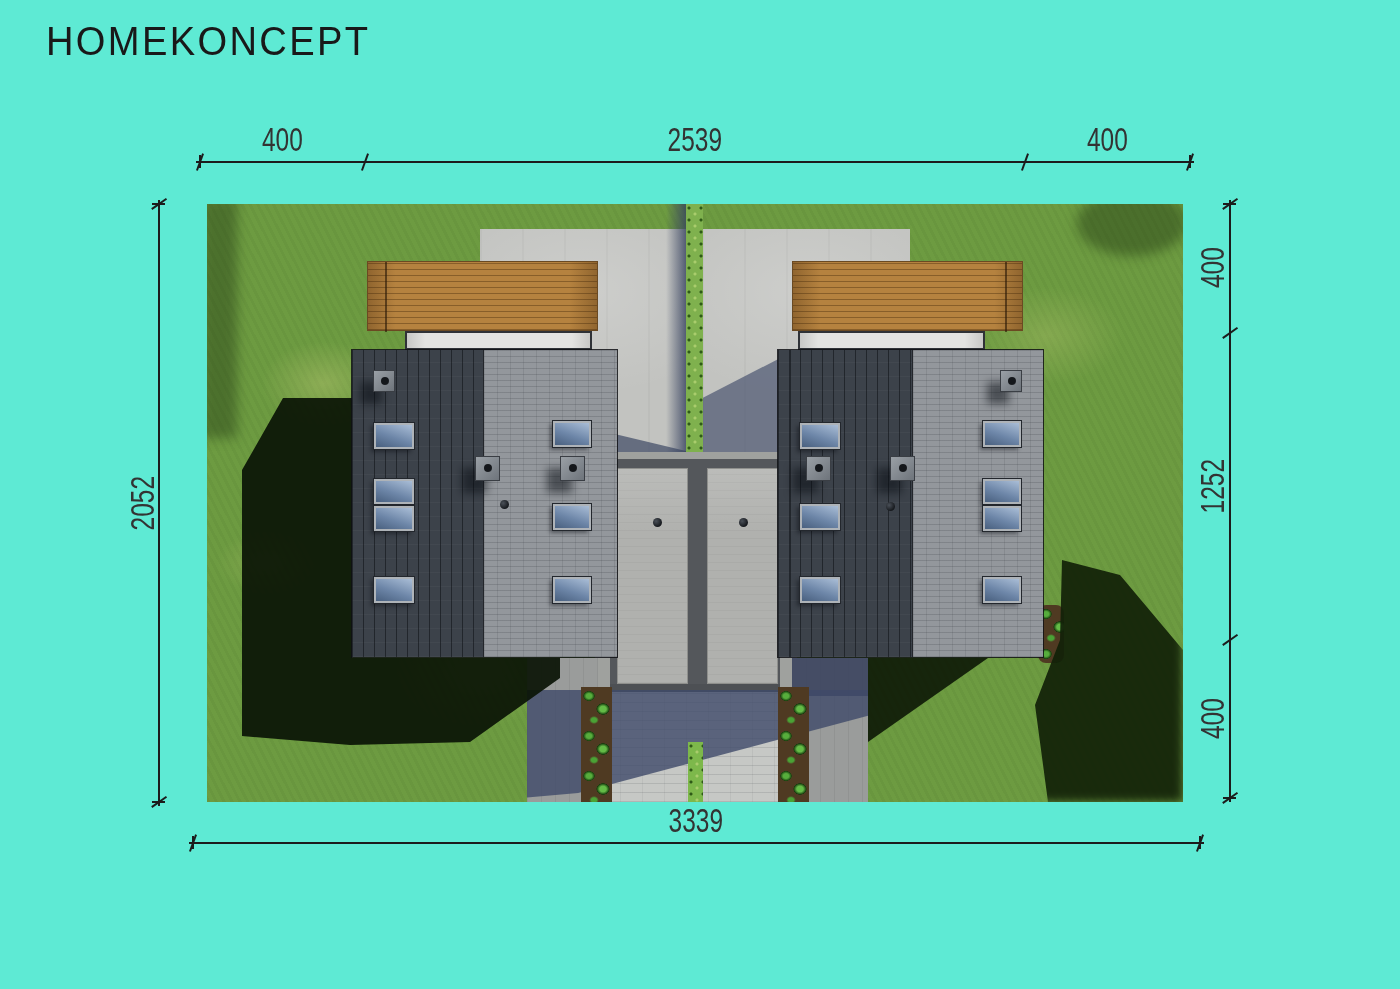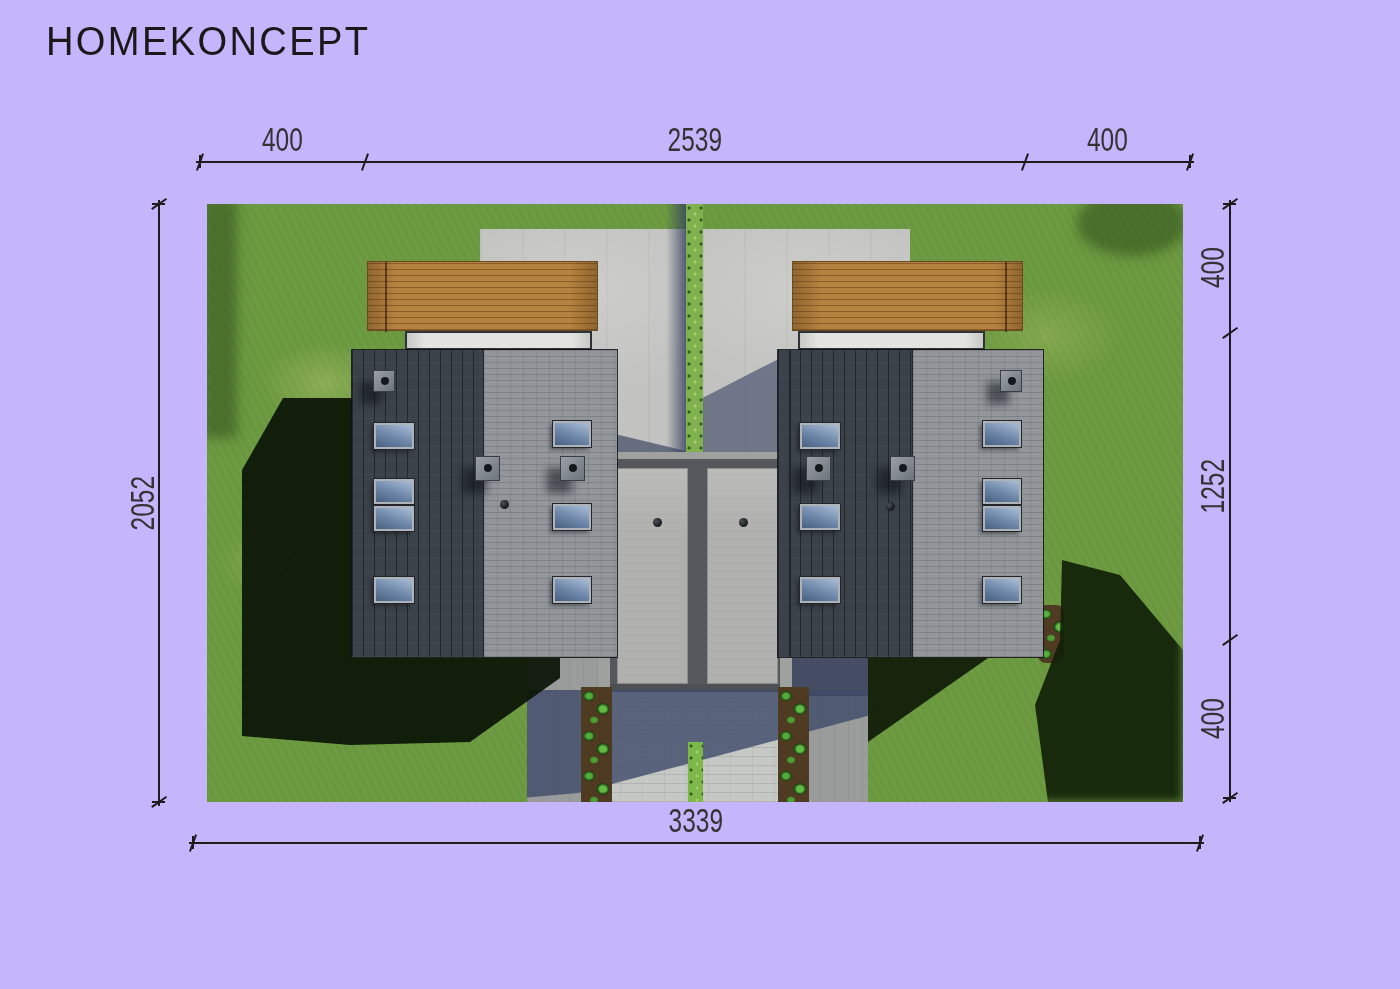--- a/index.html
+++ b/index.html
@@ -1,16 +1,16 @@
 <!DOCTYPE html>
 <html><head>
 <meta charset="utf-8">
 <style>
   html,body{margin:0;padding:0;background:#ffffff;}
-  #sheet{position:relative;width:1400px;height:989px;background:#c4b5fd;overflow:hidden;
+  #sheet{position:relative;width:1400px;height:989px;background:#5eead4;overflow:hidden;
          font-family:"Liberation Sans",sans-serif;}
   .abs{position:absolute;}
   
   #logo{left:46px;top:18px;font-size:41px;letter-spacing:2.5px;color:#191919;
         transform:scaleX(.93);transform-origin:left top;white-space:nowrap;}
   
   .dimline{background:#1c1c1c;}
   .dimlabel{width:140px;height:42px;text-align:center;color:#333;font-size:34px;line-height:42px;}
   .dimlabel span{display:inline-block;transform:scaleX(.72);}
   .vlabel{transform:rotate(-90deg);}

